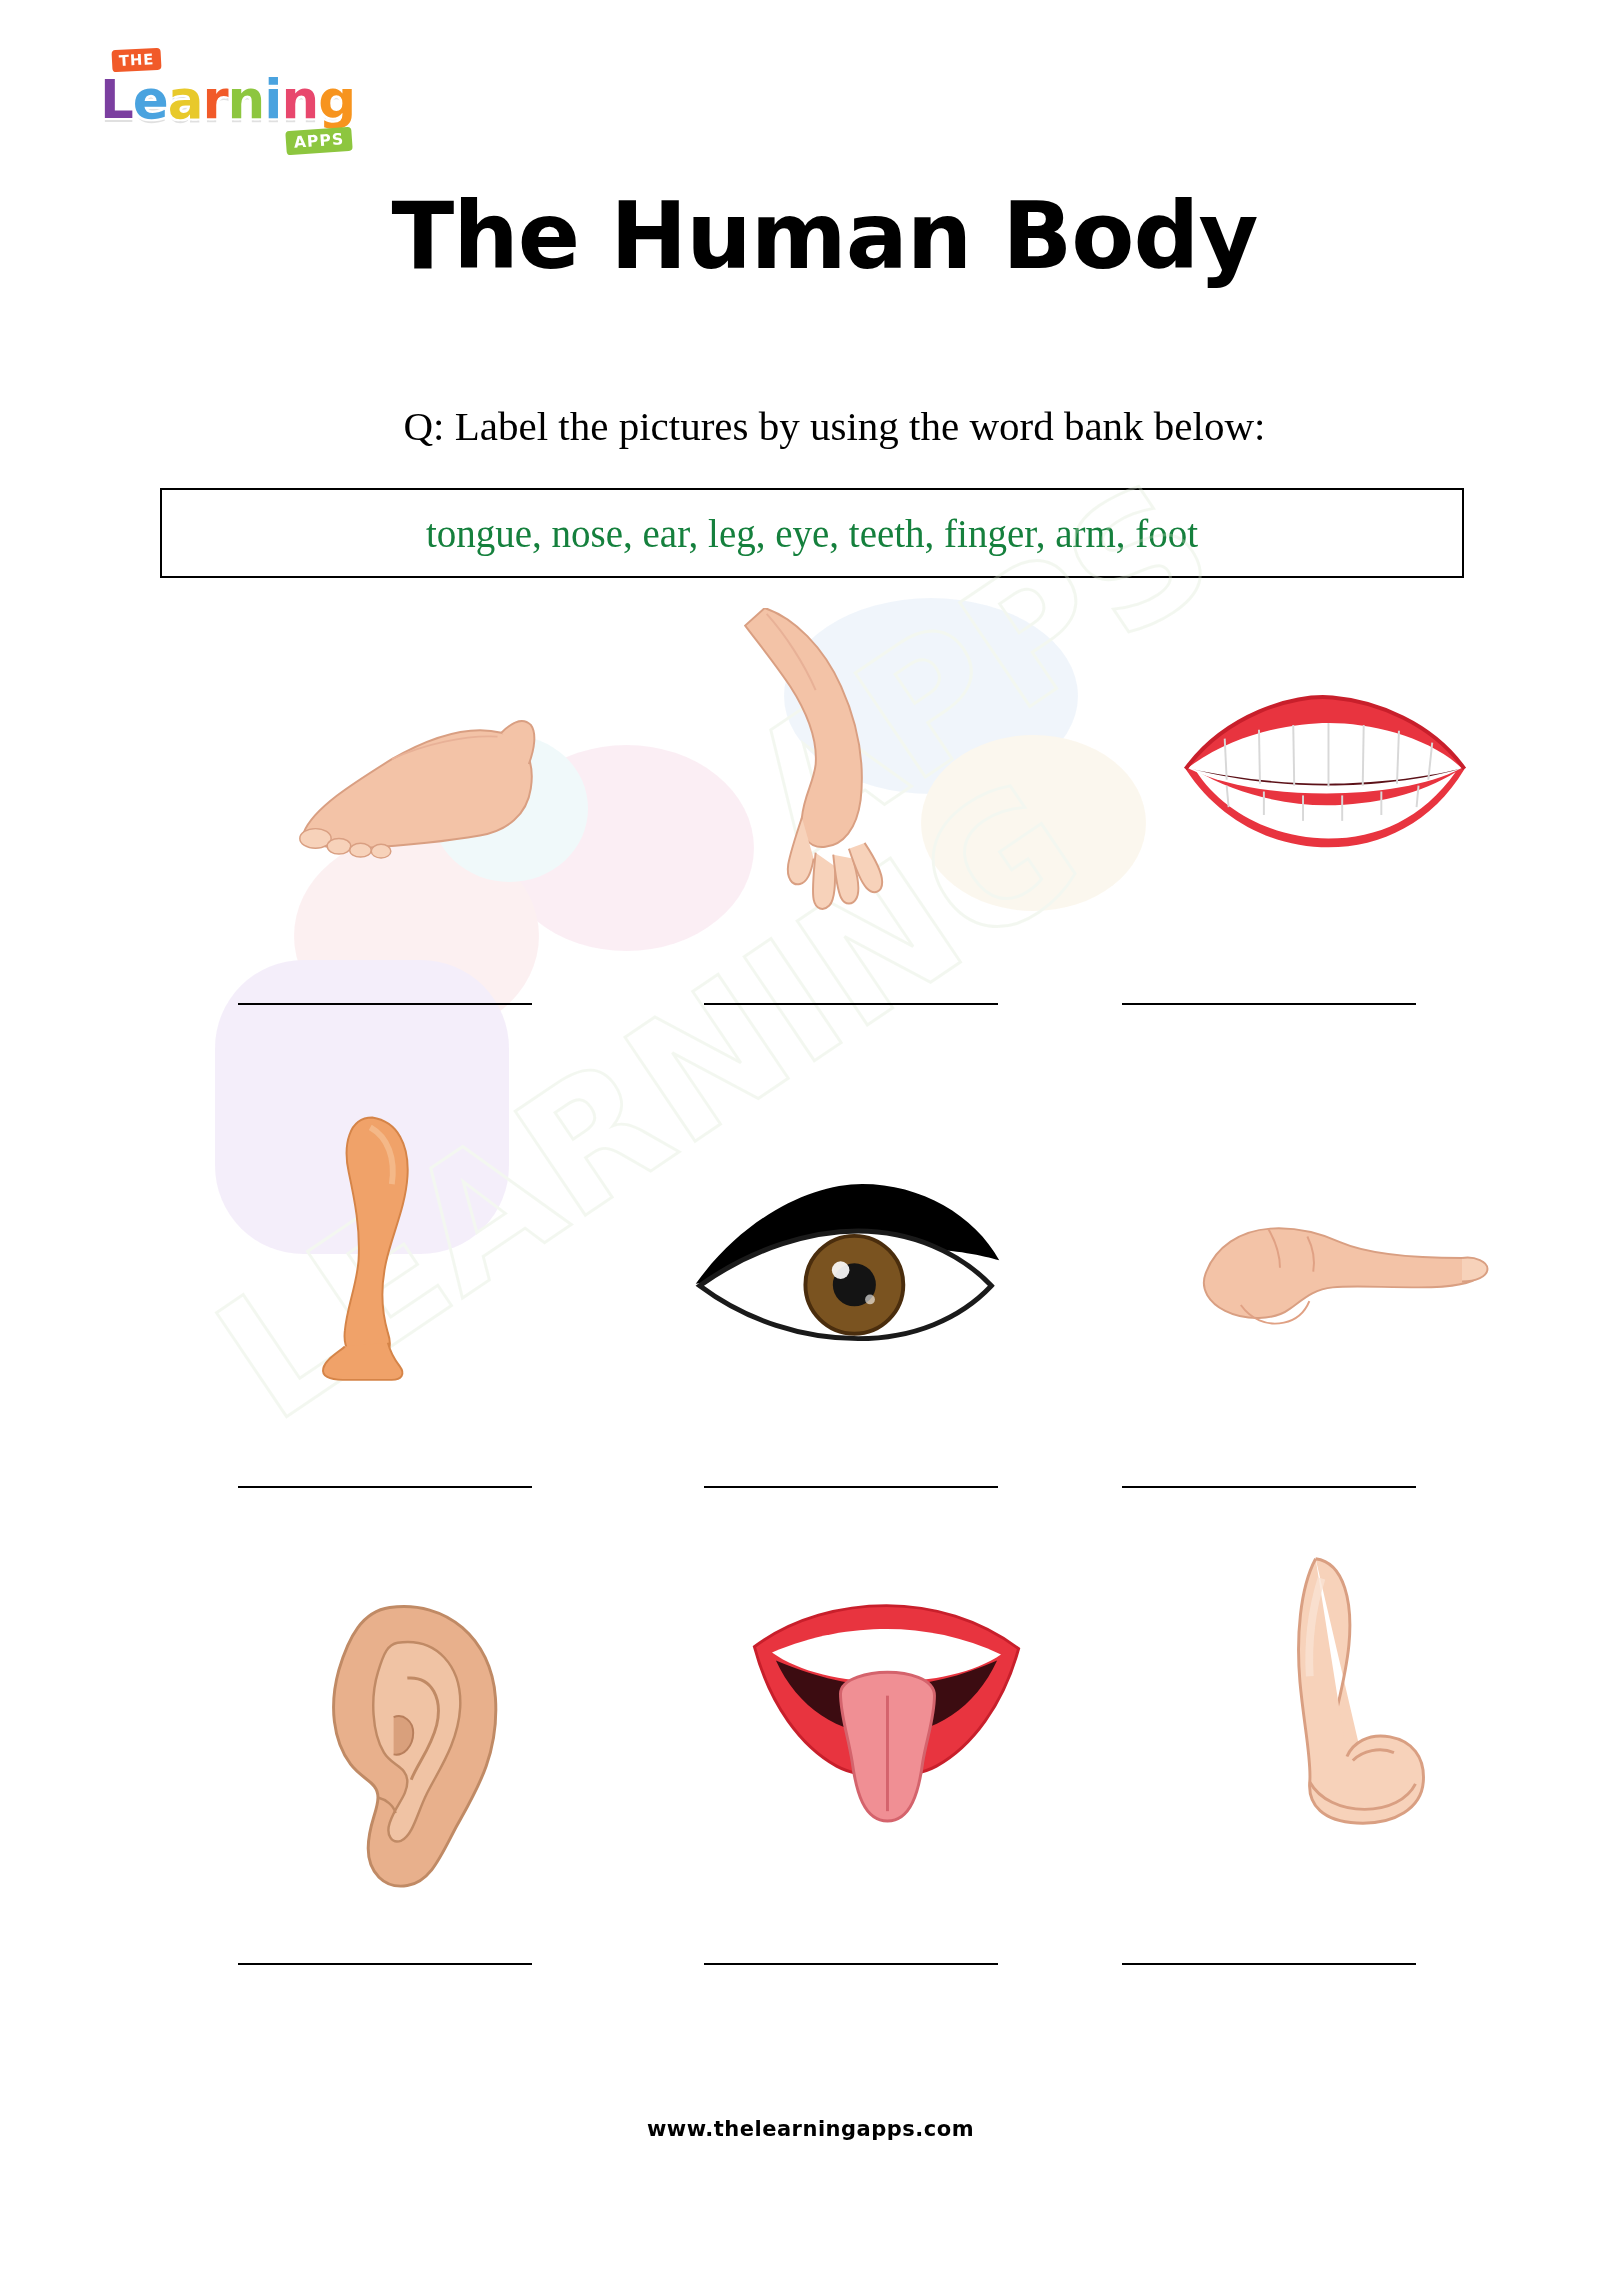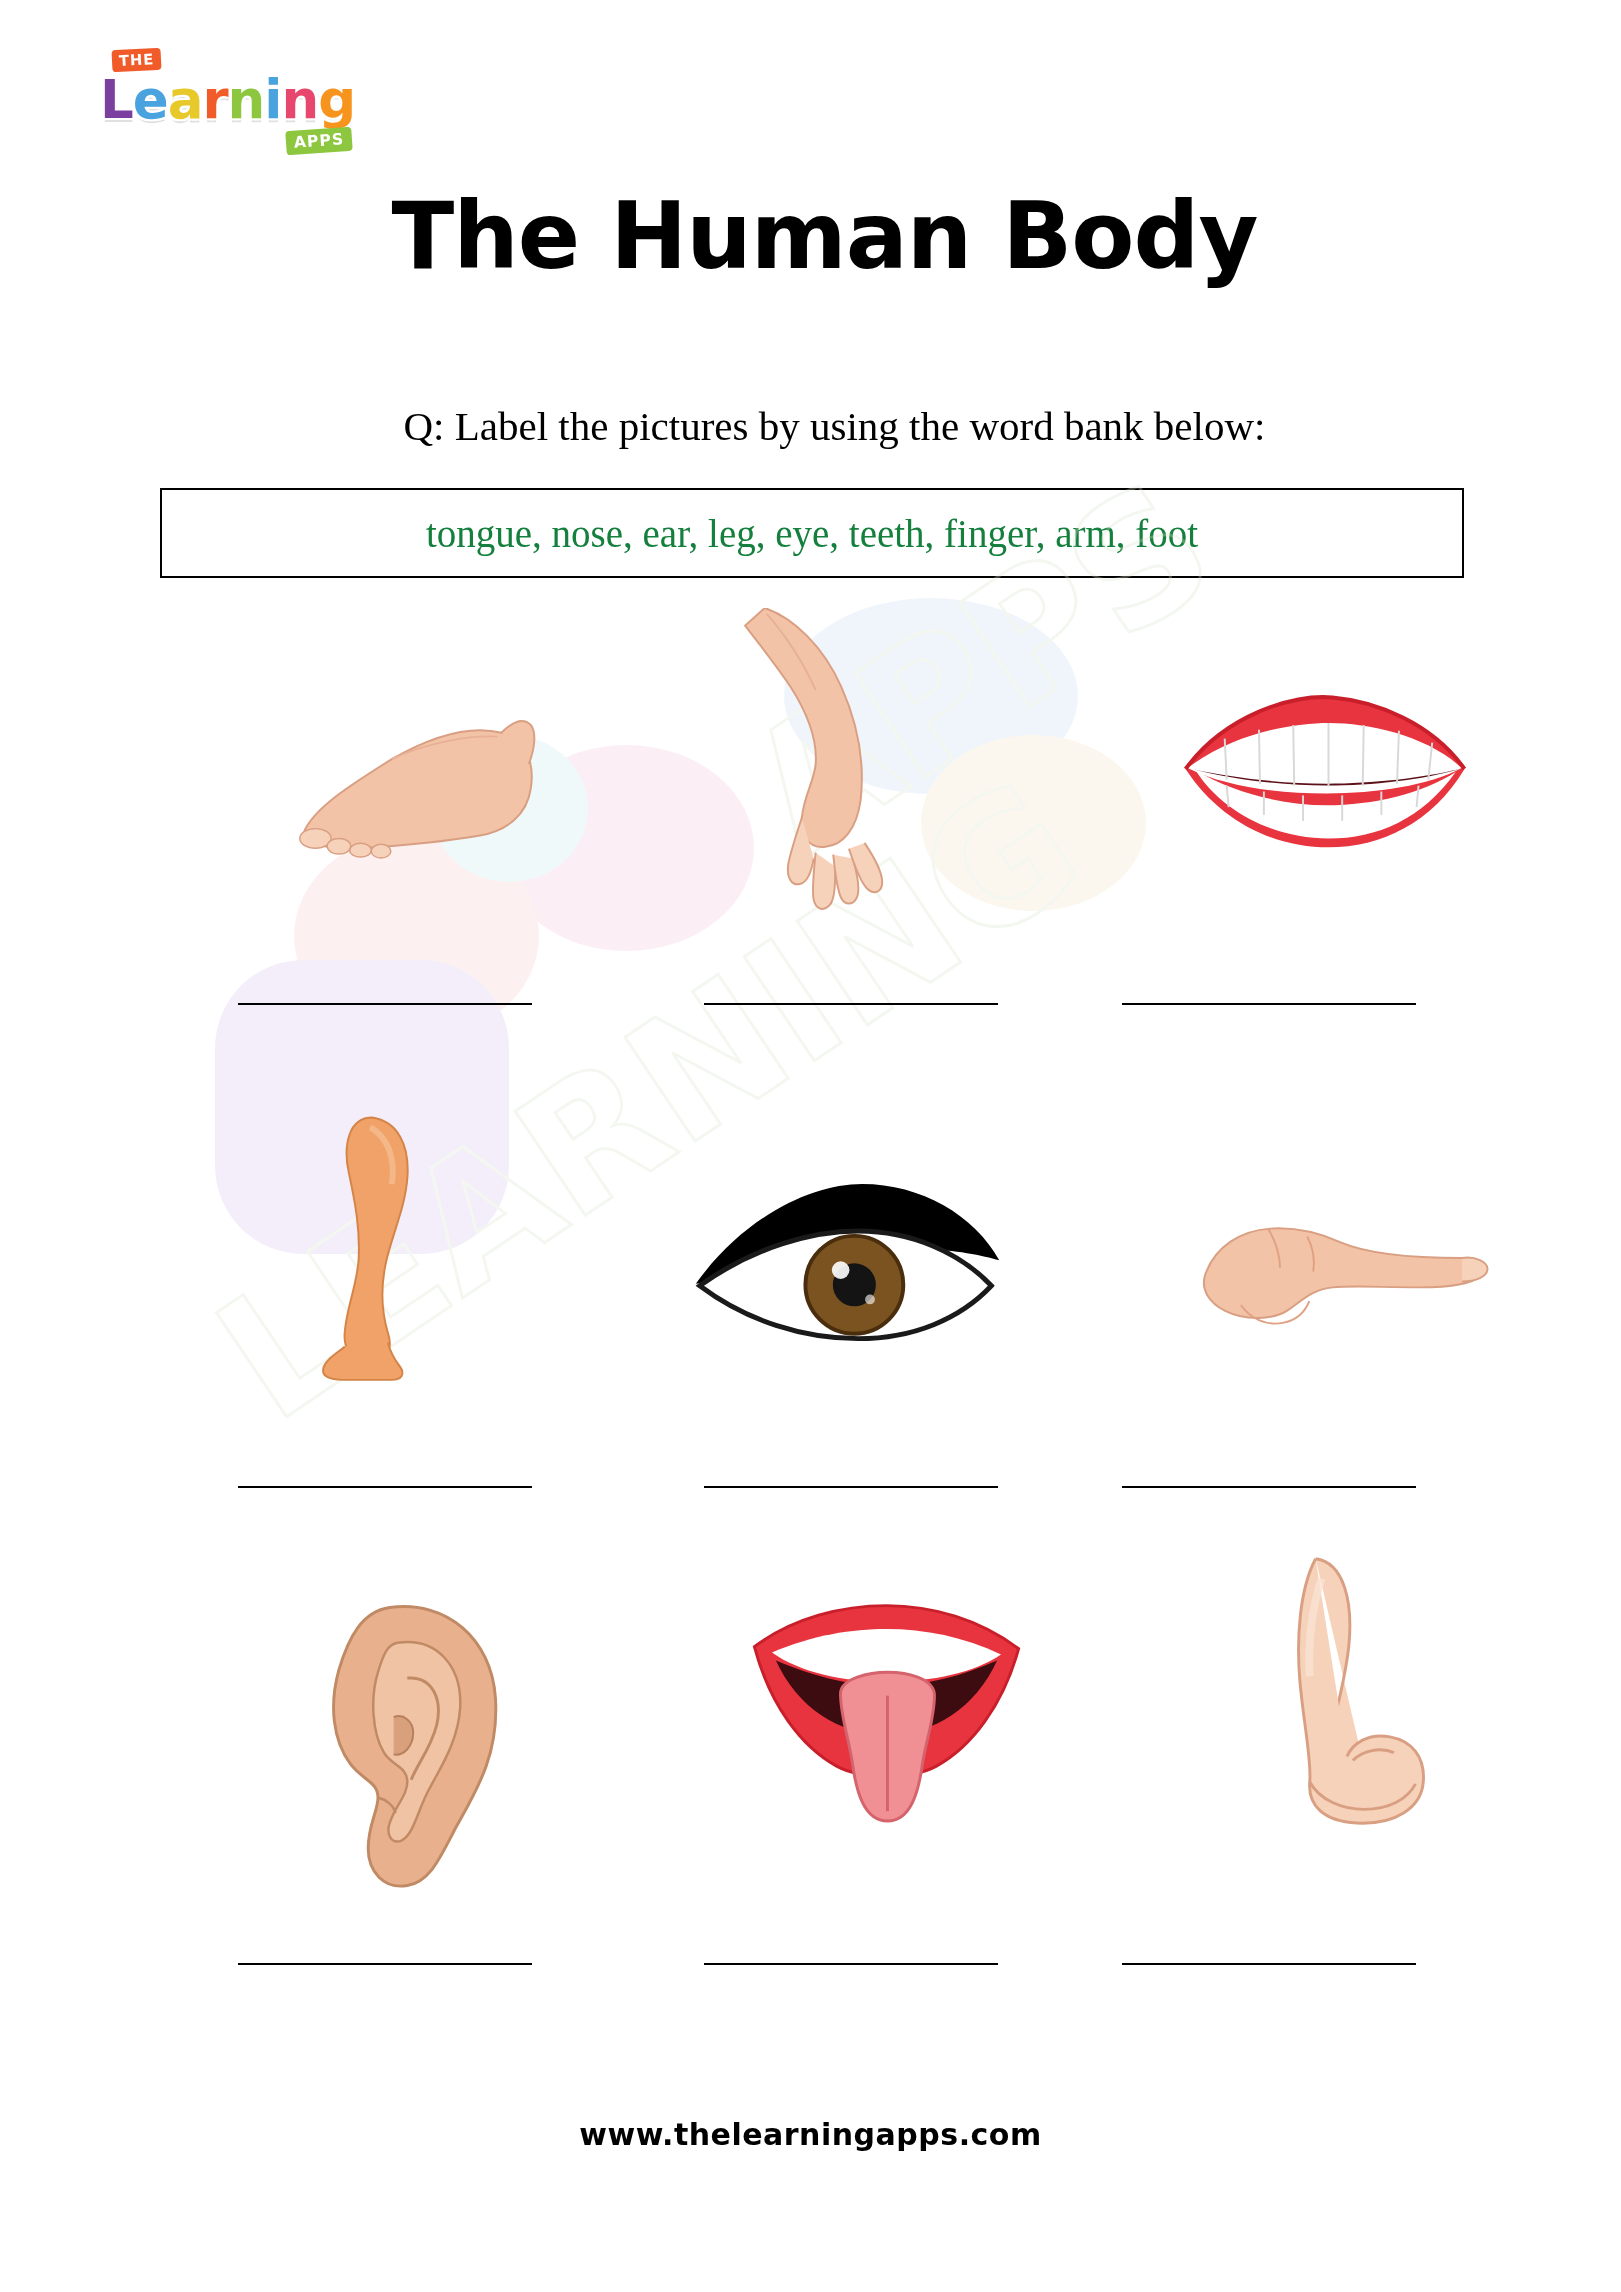--- a/index.html
+++ b/index.html
@@ -157,21 +157,21 @@
 
   
   #footer {
     position: absolute;
     left: 0;
     top: 2117px;
     width: 100%;
     text-align: center;
     font-family: "DejaVu Sans", sans-serif;
     font-weight: bold;
-    font-size: 30px;
+    font-size: 21px;
     color: #000000;
     letter-spacing: 0.5px;
   }
 </style>
 </head>
 <body>
 
 <div id="logo">
   <div class="logo-the">THE</div>
   <div class="logo-learning">

